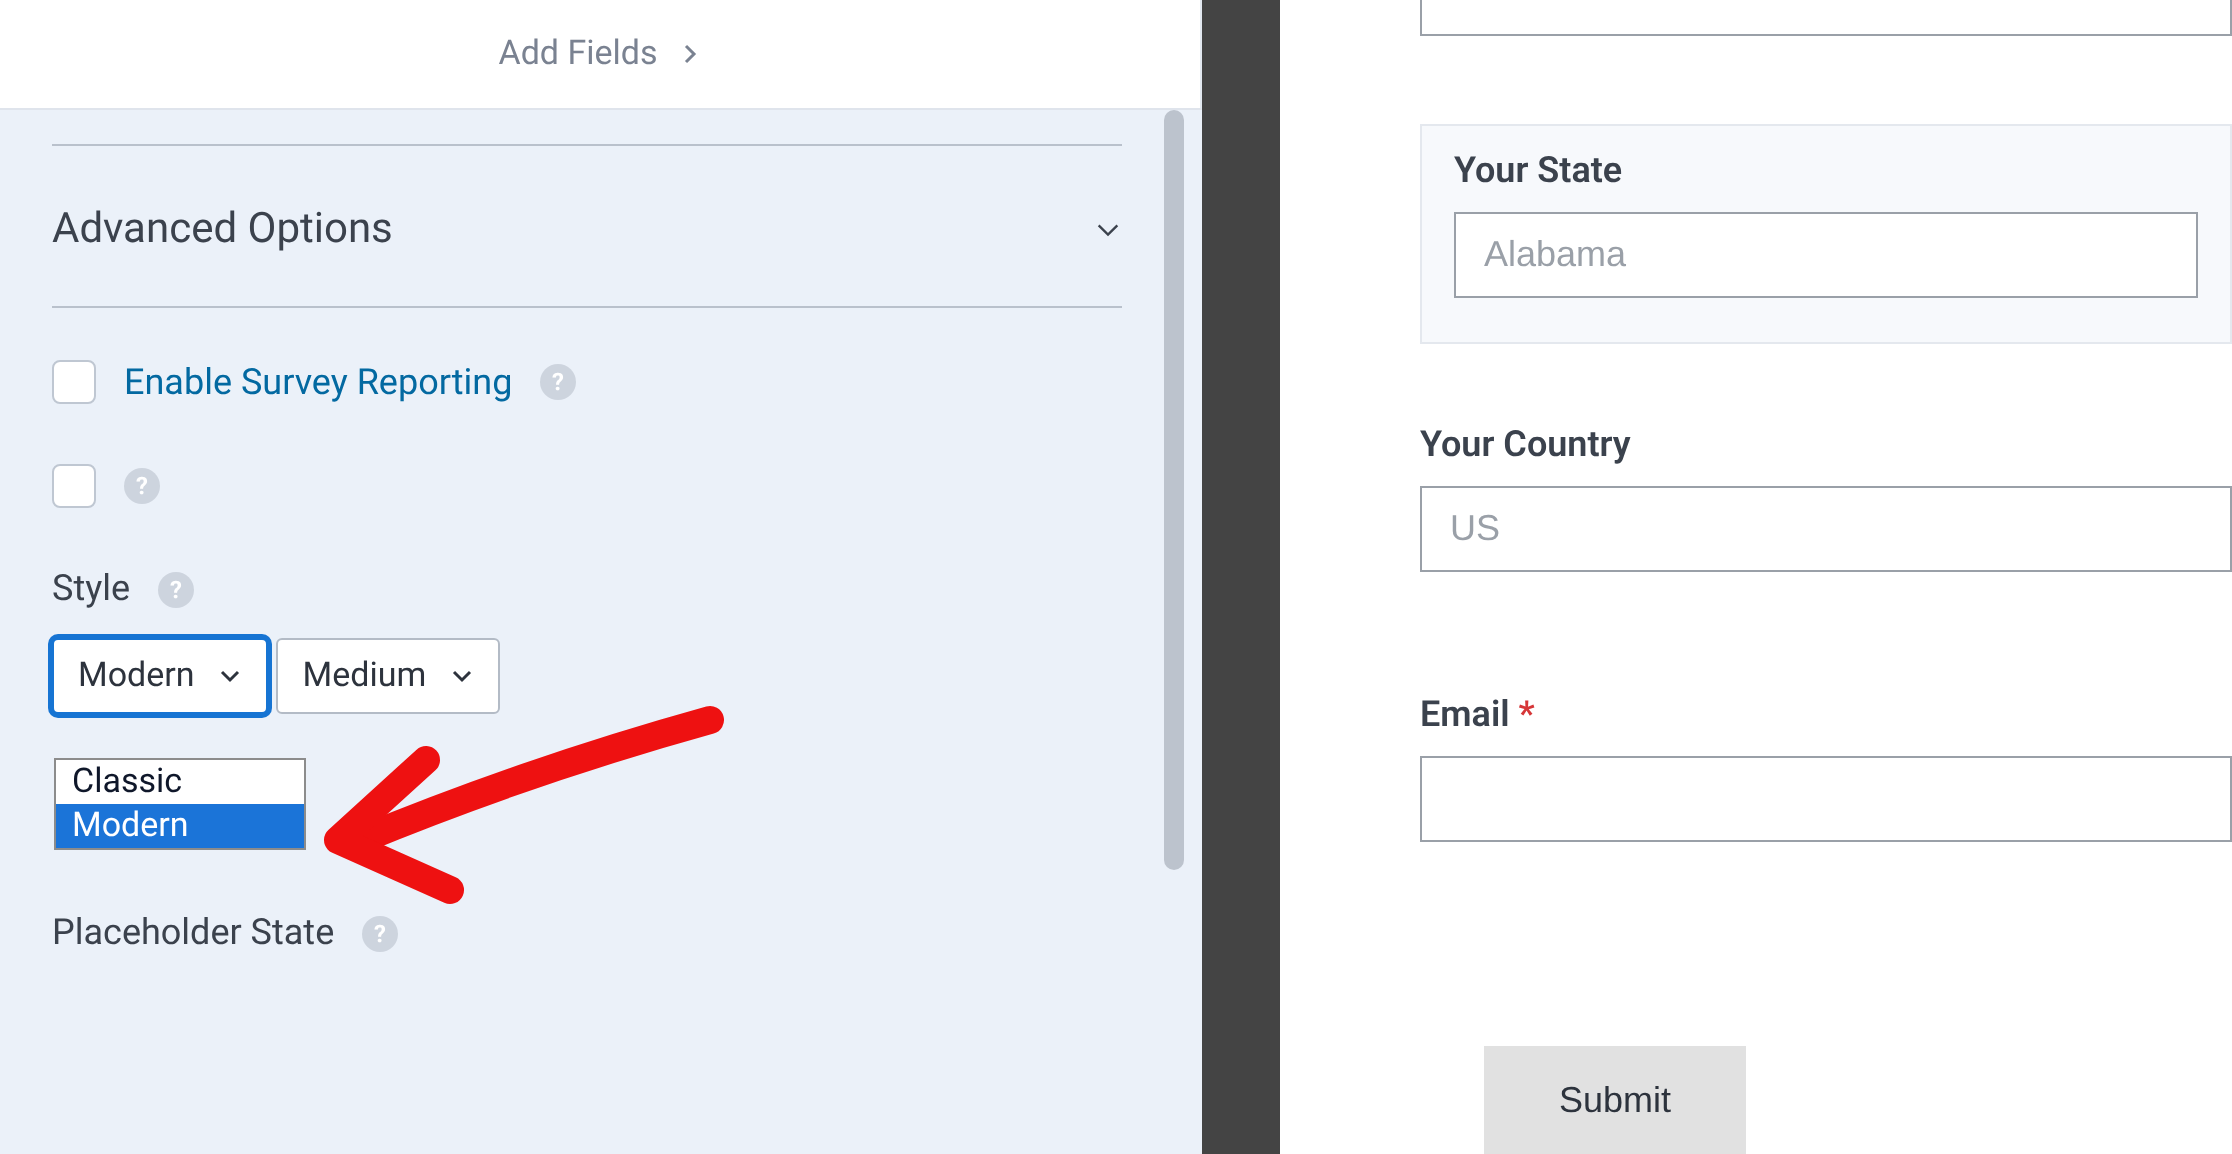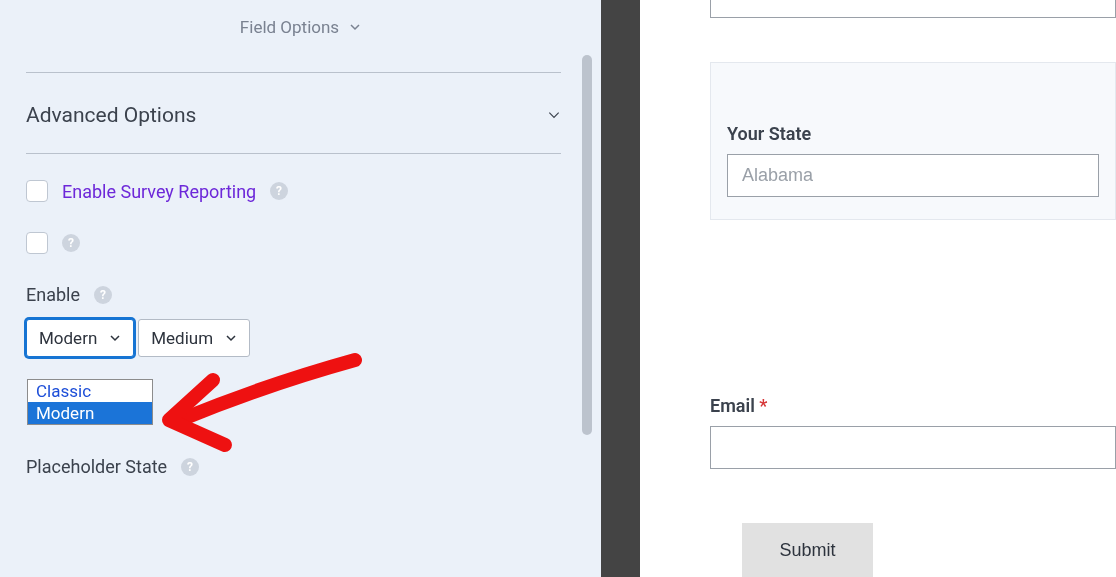--- a/index.html
+++ b/index.html
@@ -85,21 +85,21 @@
     align-items: center;
     gap: 14px;
     margin-bottom: 30px;
   }
   .cb {
     width: 22px; height: 22px;
     border: 1px solid #bfc7d2;
     border-radius: 4px;
     background: #ffffff;
   }
-  .cb-label { font-size: 18px; color: #6d28d9; }
+  .cb-label { font-size: 18px; color: #0369a1; }
   .help {
     width: 18px; height: 18px;
   }
   .help circle { fill: #cdd4de; }
   .help text { fill: #ffffff; font-size: 12px; font-weight: 700; }
 
   .field-label-row {
     display: flex;
     align-items: center;
     gap: 14px;
@@ -126,21 +126,21 @@
     position: absolute;
     left: 27px;
     top: 379px;
     width: 126px;
     background: #ffffff;
     border: 1px solid #8c8c8c;
     font-size: 17px;
   }
   .dropdown-list .opt {
     padding: 1px 8px;
-    color: #1d4ed8;
+    color: #0f172a;
     cursor: pointer;
   }
   .dropdown-list .opt.selected {
     background: #1b74d8;
     color: #ffffff;
   }
 
   .arrow {
     position: absolute;
     left: 155px;
@@ -168,21 +168,21 @@
 
   .prev-field {
     position: absolute;
     left: 70px;
     right: 0;
   }
   .prev-field.top-input { top: -25px; }
   .prev-field.state { top: 62px; background:#f7f9fc; border:1px solid #e4e8ee; padding:12px 16px 22px; width: 406px; }
   .prev-field.country { top: 212px; width: 406px; }
   .prev-field.email { top: 347px; width: 406px; }
-  .prev-field .plabel { font-size: 18px; color: #3b424d; font-weight:600; margin-bottom: 10px; display:block;margin-top:48px; }
+  .prev-field .plabel { font-size: 18px; color: #3b424d; font-weight:600; margin-bottom: 10px; display:block; }
   .req { color: #d63638; }
   .pinput {
     width: 100%;
     height: 43px;
     border: 1px solid #9aa0a8;
     background: #ffffff;
     font-size: 18px;
     padding: 17px 14px;
     color: #3b424d;
   }
@@ -202,24 +202,24 @@
     cursor: pointer;
     margin-left: 32px;
   }
 </style>
 </head>
 <body>
 
 <div class="left-panel">
 
   <div class="tabs">
-    <div class="tab">
-      <span>Field Options</span>
+    <div class="tab active">
+      <span>Add Fields</span>
       <svg viewBox="0 0 24 24">
-          <path d="M4 8l8 8 8-8" stroke="#7a8291" stroke-width="3" fill="none"></path>
+          <path d="M8 4l8 8-8 8" stroke="#7a8291" stroke-width="3" fill="none"></path>
         </svg>
     </div>
   </div>
 
   <div class="panel-body">
     <hr class="rule">
 
     <div class="section-header">
       <h3>Advanced Options</h3>
       <svg class="chev" viewBox="0 0 24 24">
@@ -240,21 +240,21 @@
 
     <div class="checkbox-row">
       <div class="cb"></div>
       <svg class="help" viewBox="0 0 18 18">
           <circle cx="9" cy="9" r="9"></circle>
           <text x="9" y="13" text-anchor="middle">?</text>
         </svg>
     </div>
 
     <div class="field-label-row">
-      <span class="lbl">Enable</span>
+      <span class="lbl">Style</span>
       <svg class="help" viewBox="0 0 18 18">
           <circle cx="9" cy="9" r="9"></circle>
           <text x="9" y="13" text-anchor="middle">?</text>
         </svg>
     </div>
 
     <div class="select-box focused" style="margin-bottom:99px;">
       <span>Modern</span>
       <svg viewBox="0 0 24 24">
           <path d="M4 8l8 8 8-8" stroke="#2d333d" stroke-width="3" fill="none"></path>
@@ -299,20 +299,22 @@
   <div class="prev-field top-input">
     <input class="pinput" style="width: 406px;">
   </div>
 
   <div class="prev-field state">
     <span class="plabel">Your State</span>
     <input class="pinput" placeholder="Alabama" style="">
   </div>
 
   <div class="prev-field country">
+    <span class="plabel">Your Country</span>
+    <input class="pinput" placeholder="US" style="">
   </div>
 
   <div class="prev-field email">
     <span class="plabel"><span>Email</span> <span class="req">*</span></span>
     <input class="pinput" style="">
   </div>
 
   <button class="submit-btn">
     <span>Submit</span>
   </button>

